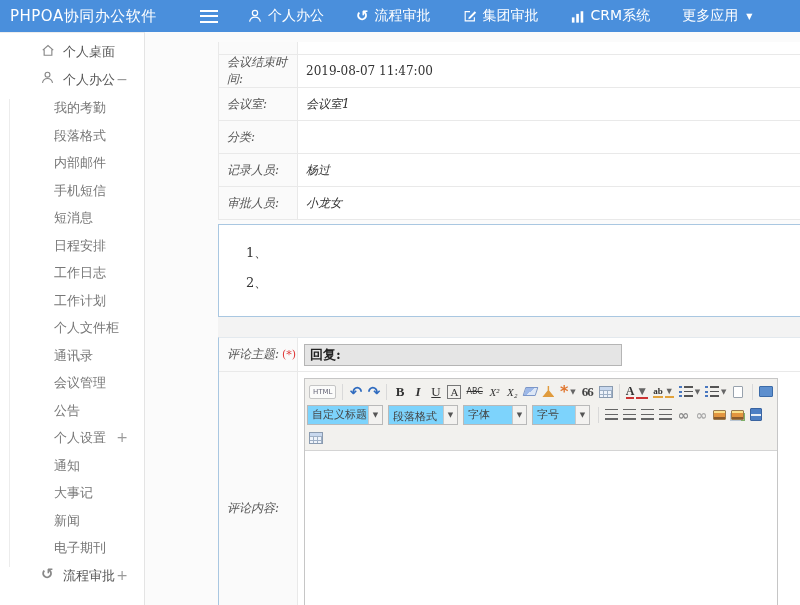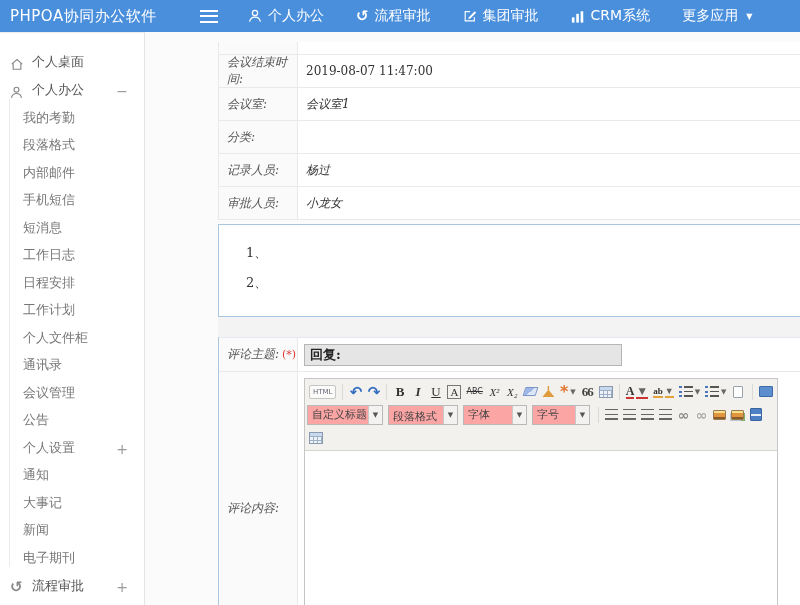--- a/index.html
+++ b/index.html
@@ -11,21 +11,21 @@
   .brand { padding-left:10px; width:190px; font-size:15px; letter-spacing:.5px; white-space:nowrap; }
   .hamburger { width:18px; height:13px; margin-left:10px; background:repeating-linear-gradient(to bottom,#fff 0 2px,transparent 2px 5.5px); cursor:pointer; }
   .topnav { display:flex; align-items:center; margin-left:30px; gap:32px; font-size:14px; }
   .nav-item { display:flex; align-items:center; gap:6px; cursor:pointer; white-space:nowrap; }
   .nav-ic { display:flex; align-items:center; color:#fff; }
   .cycle-glyph { font-size:15px; font-weight:bold; line-height:1; }
   .caret { font-size:8px; margin-left:2px; }
 
   
   .sidebar { position:absolute; top:32px; left:0; width:145px; bottom:0; background:#fff; border-right:1px solid #e4e4e4; border-top:1px solid #ededed; padding-top:10px; font-size:13px; color:#555; }
-  .side-item { height:28px; display:flex; align-items:flex-end; padding:0 16px 0 10px; cursor:pointer; white-space:nowrap; }
+  .side-item { height:28px; display:flex; align-items:flex-start; padding:0 16px 0 10px; cursor:pointer; white-space:nowrap;margin-left:31px; }
   .side-ic { width:15px; margin-right:7px; display:flex; align-items:center; color:#888; }
   .toggle { margin-left:auto; color:#9a9a9a; font-size:14px; }
   .submenu { margin-left:9px; border-left:1px solid #ececec; }
   .submenu .side-item { height:27.5px; padding-left:13px; color:#777; }
 
   
   .main { position:absolute; left:146px; top:32px; right:0; bottom:0; background:#fbfbfb; overflow:hidden; }
   .content-col { position:absolute; left:72px; top:10px; width:900px; }
 
   .meeting-table { border-left:1px solid #e9e9e9; background:#fff; }
@@ -82,21 +82,21 @@
   .ic-bars { width:13px; height:11px; background:repeating-linear-gradient(to bottom,#666 0 1.5px,rgba(0,0,0,0) 1.5px 4.6px); }
   .ic-list { width:14px; height:11px; background:
       repeating-linear-gradient(to bottom,#555 0 1.5px,rgba(0,0,0,0) 1.5px 4.6px) 5px 0/9px 11px no-repeat,
       repeating-linear-gradient(to bottom,#4a78c0 0 2px,rgba(0,0,0,0) 2px 4.6px) 0 0/3px 11px no-repeat; }
   .ic-link { color:#8a8a8a; font-size:14px; font-weight:bold; line-height:10px; }
   .ic-unlink { color:#aaa; font-size:14px; font-weight:bold; line-height:10px; }
   .ic-img { width:13px; height:10px; border:1px solid #9a7b4f; background:linear-gradient(to bottom,#f9e08a 0 30%,#e2953f 30% 70%,#8a5a2b 70%); border-radius:1px; }
   .ic-album { width:13px; height:10px; border:1px solid #9a7b4f; background:linear-gradient(to bottom,#f9e08a 0 30%,#e2953f 30% 70%,#8a5a2b 70%); border-radius:1px; box-shadow:-2px 2px 0 -1px #b9c6d4, 2px 2px 0 -1px #7fb069; }
   .ic-media { width:12px; height:13px; background:linear-gradient(to bottom,#4d7fc4 0 5px,#e8eef6 5px 7px,#4d7fc4 7px); border:1px solid #3a64a0; border-radius:1px; }
 
-  .dd { height:20px; background:#fca5a5; border:1px solid #b9b9b9; display:flex; align-items:center; font:11px "DejaVu Serif","Liberation Serif",serif; color:#444; margin-right:4px; cursor:pointer; }
+  .dd { height:20px; background:#7dd3fc; border:1px solid #b9b9b9; display:flex; align-items:center; font:11px "DejaVu Serif","Liberation Serif",serif; color:#444; margin-right:4px; cursor:pointer; }
   .dd-label { padding:0 4px; flex:1; white-space:nowrap; overflow:hidden; }
   .dd-btn { width:14px; align-self:stretch; border-left:1px solid #c9c9c9; background:#f3f2f0; display:flex; align-items:center; justify-content:center; font-size:7px; color:#555; }
   .dd-title { width:76px; } .dd-para { width:70px;align-items:flex-end; } .dd-font { width:64px;gap:12px; } .dd-size { width:58px; }
 
   .spacer { margin-left:auto; }
   .edit-area { height:308px; background:#fff; cursor:text; }
 </style>
 </head>
 <body>
 
@@ -172,24 +172,24 @@
     <div class="side-item">
         <span>内部邮件</span>
       </div>
     <div class="side-item">
         <span>手机短信</span>
       </div>
     <div class="side-item">
         <span>短消息</span>
       </div>
     <div class="side-item">
+        <span>日程安排</span>
+      </div>
+    <div class="side-item">
         <span>工作日志</span>
-      </div>
-    <div class="side-item">
-        <span>日程安排</span>
       </div>
     <div class="side-item">
         <span>工作计划</span>
       </div>
     <div class="side-item">
         <span>个人文件柜</span>
       </div>
     <div class="side-item">
         <span>通讯录</span>
       </div>

